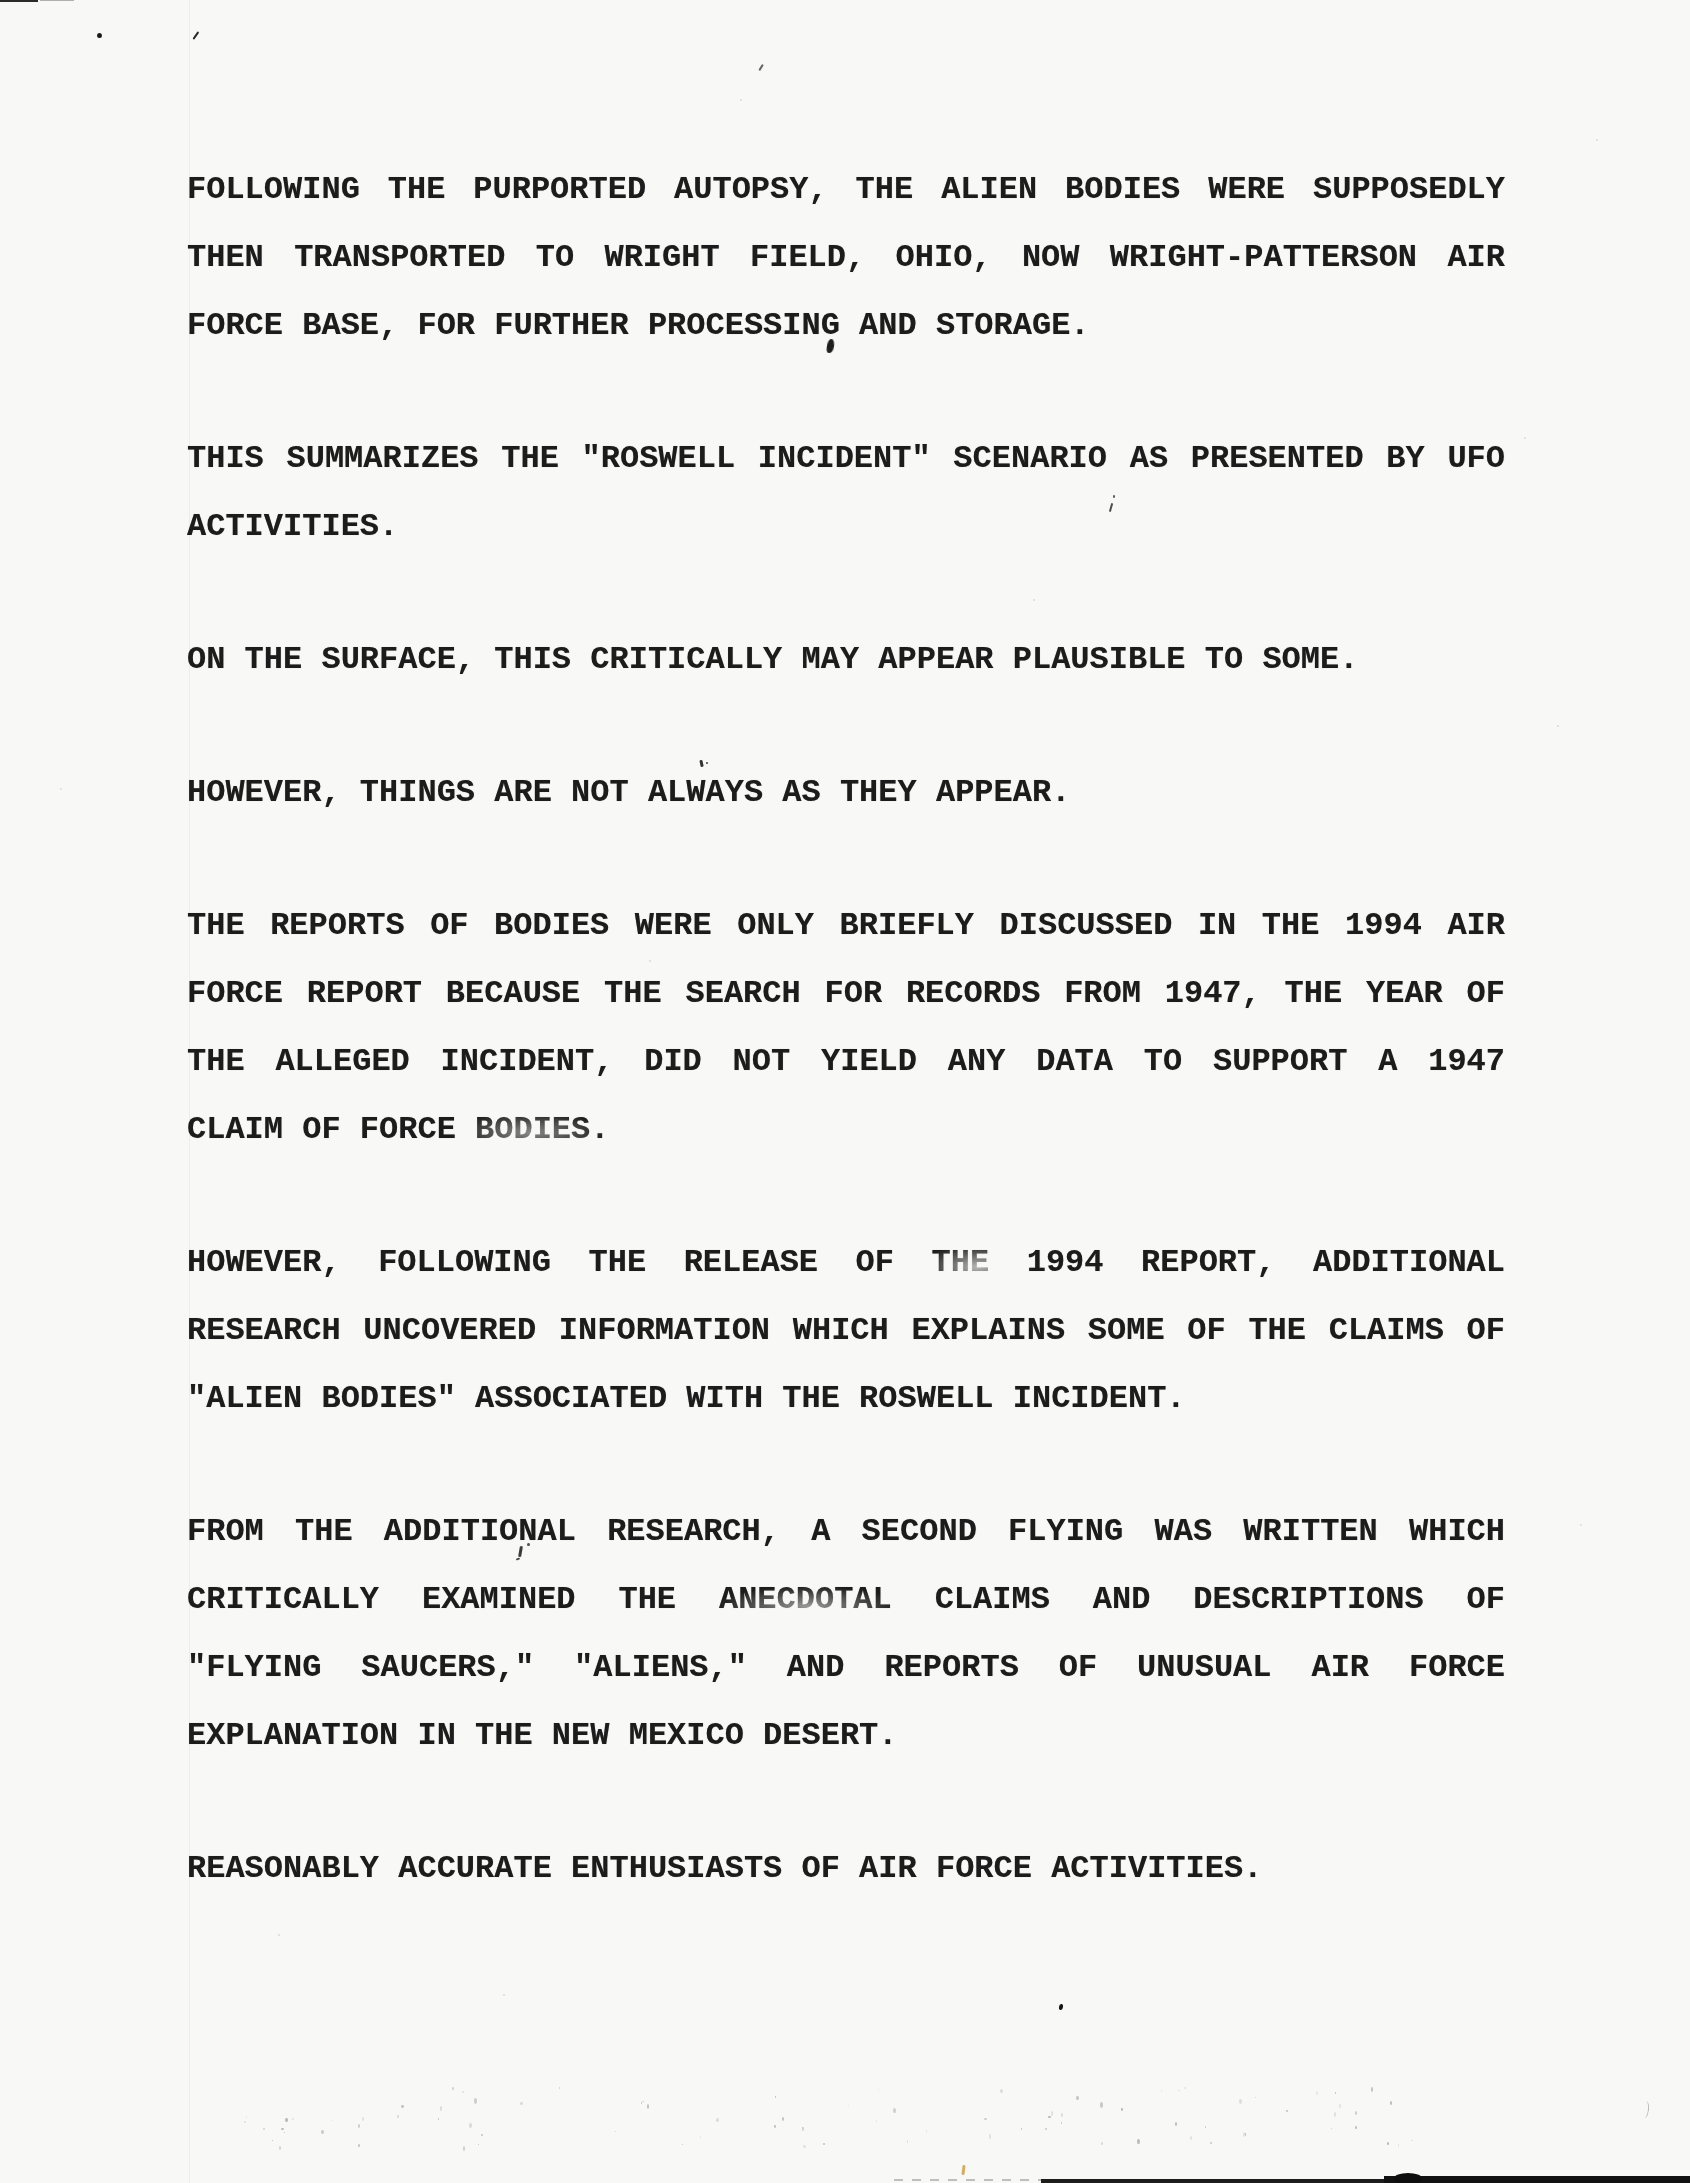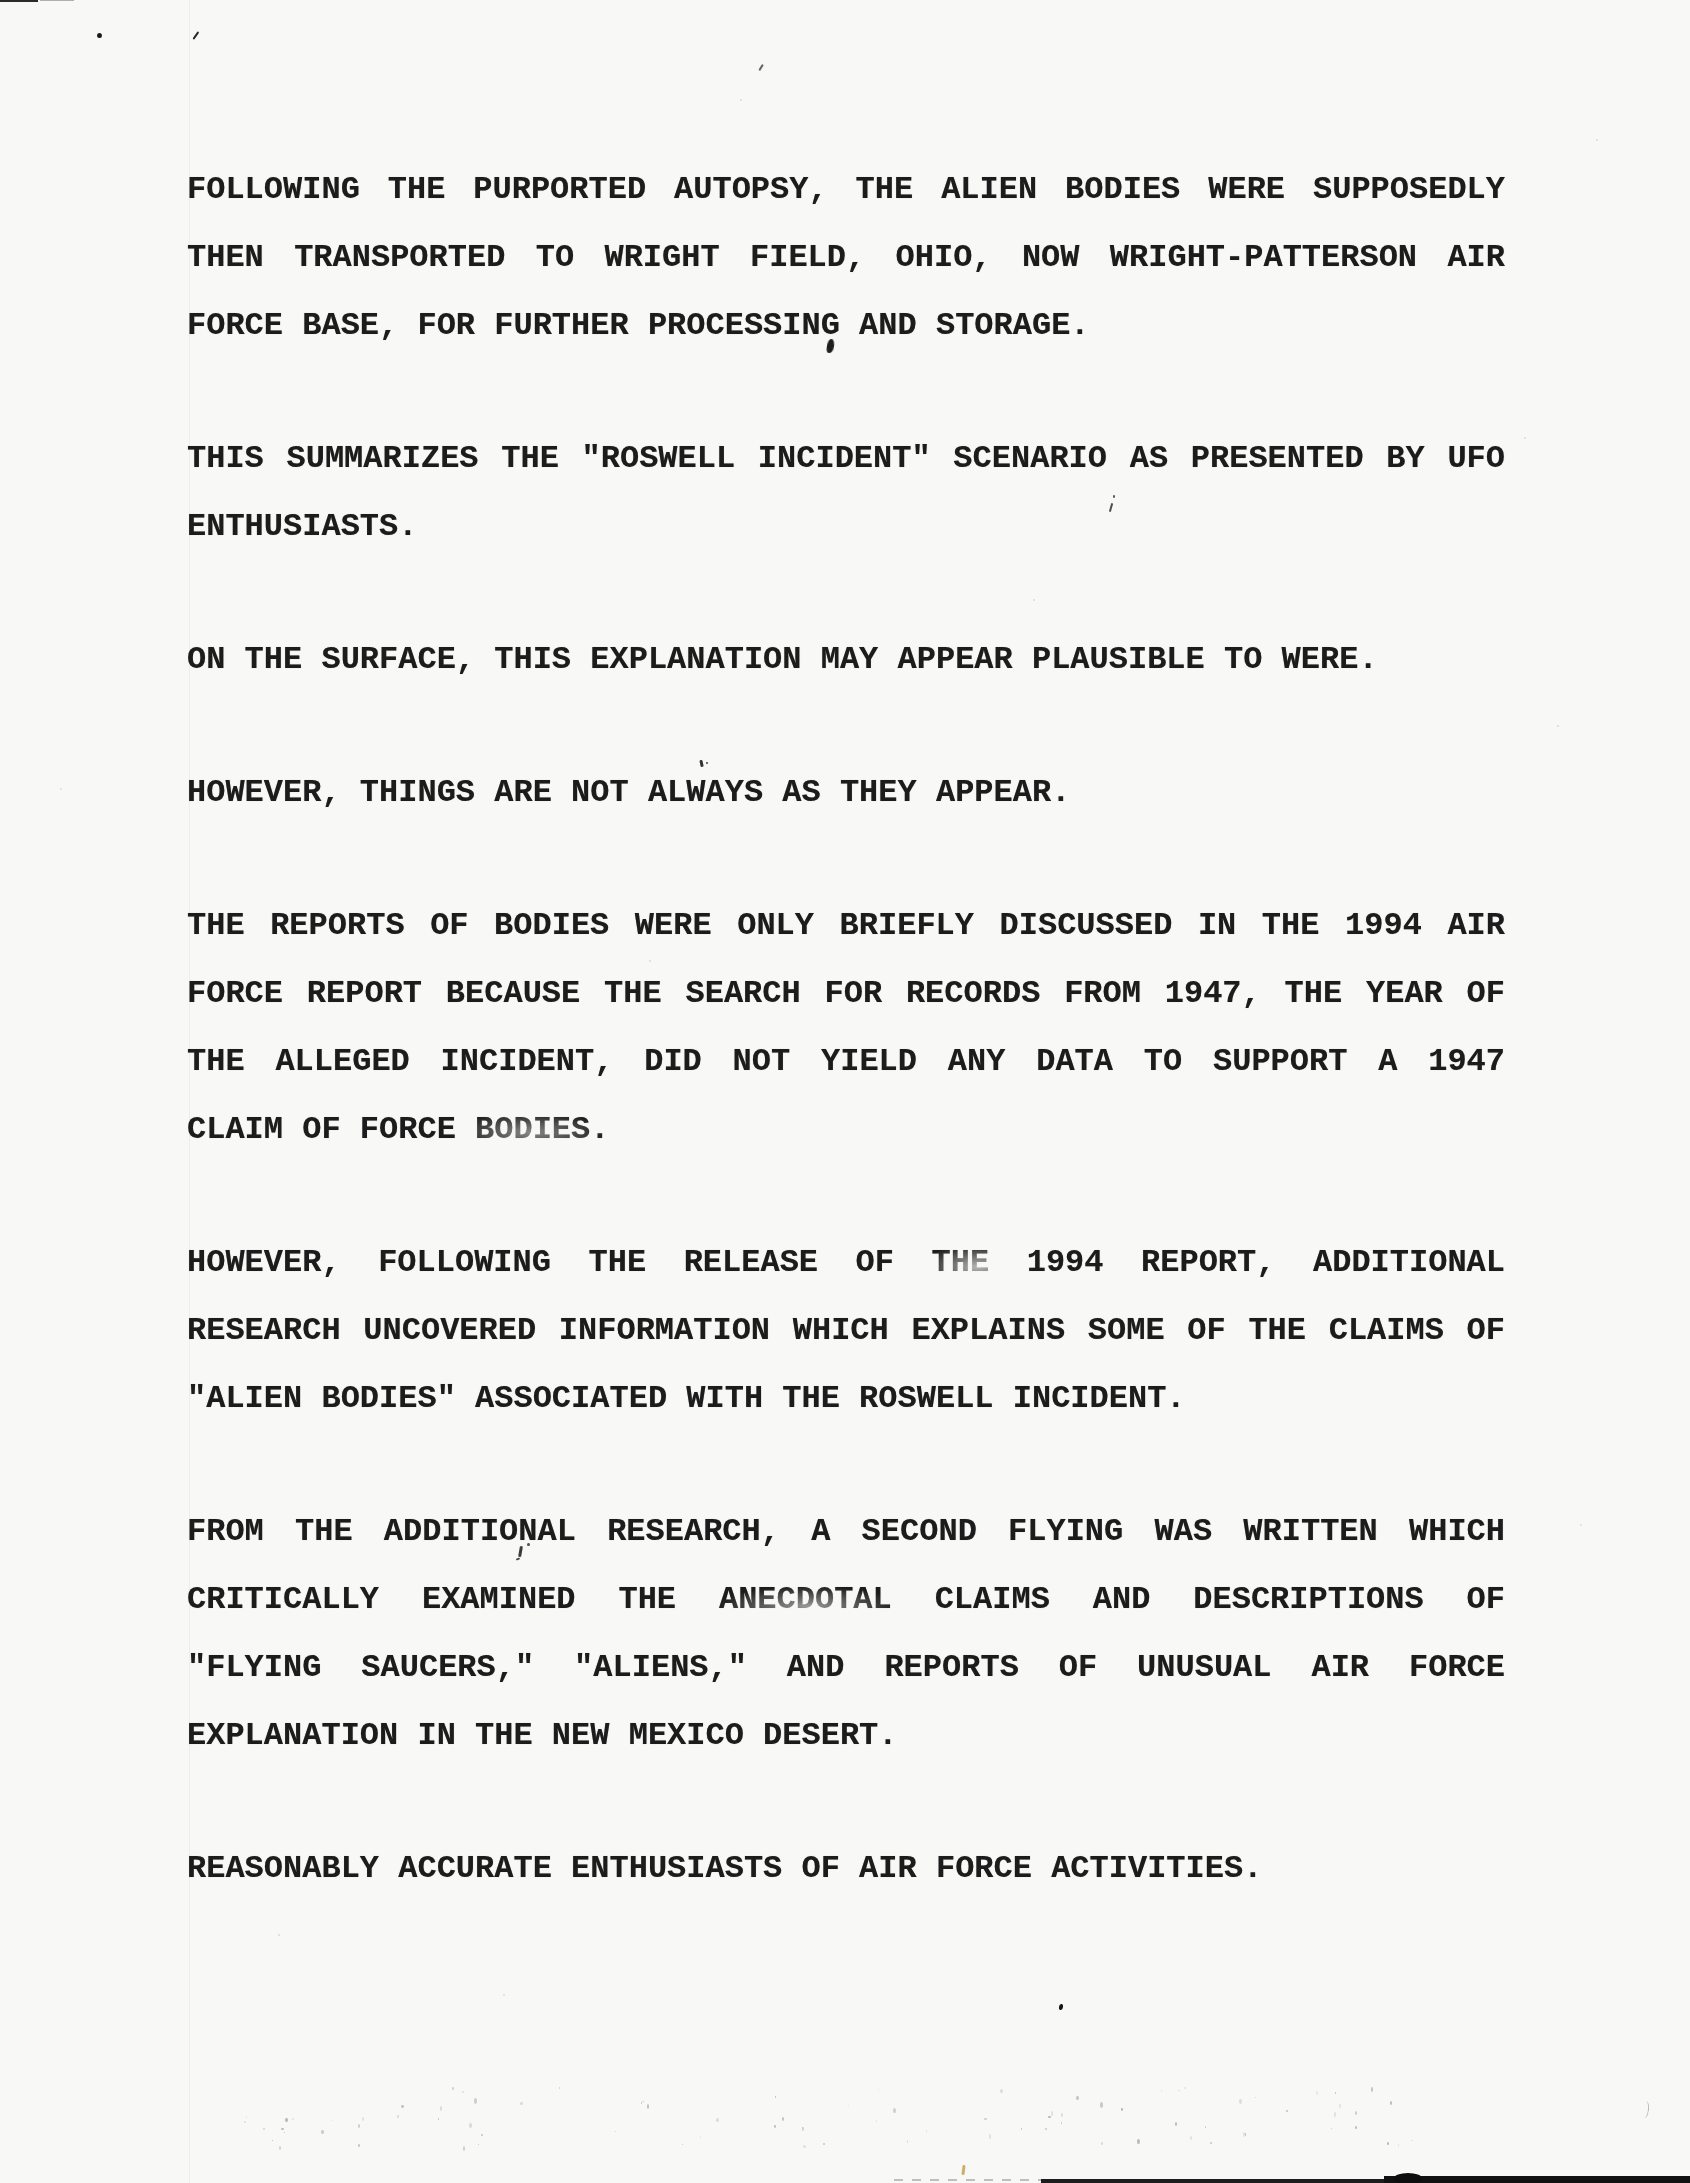--- a/index.html
+++ b/index.html
@@ -80,24 +80,24 @@
 <body>
 
 <div class="text-block" id="text-block">
     <div class="paragraph">
       <div class="line justify">FOLLOWING THE PURPORTED AUTOPSY, THE ALIEN BODIES WERE SUPPOSEDLY</div>
       <div class="line justify">THEN TRANSPORTED TO WRIGHT FIELD, OHIO, NOW WRIGHT-PATTERSON AIR</div>
       <div class="line">FORCE BASE, FOR FURTHER PROCESSING AND STORAGE.</div>
     </div>
     <div class="paragraph">
       <div class="line justify">THIS SUMMARIZES THE "ROSWELL INCIDENT" SCENARIO AS PRESENTED BY UFO</div>
-      <div class="line">ENTHUSIASTS.</div>
-    </div>
-    <div class="paragraph">
-      <div class="line">ON THE SURFACE, THIS EXPLANATION MAY APPEAR PLAUSIBLE TO WERE.</div>
+      <div class="line">ACTIVITIES.</div>
+    </div>
+    <div class="paragraph">
+      <div class="line">ON THE SURFACE, THIS CRITICALLY MAY APPEAR PLAUSIBLE TO SOME.</div>
     </div>
     <div class="paragraph">
       <div class="line">HOWEVER, THINGS ARE NOT ALWAYS AS THEY APPEAR.</div>
     </div>
     <div class="paragraph">
       <div class="line justify">THE REPORTS OF BODIES WERE ONLY BRIEFLY DISCUSSED IN THE 1994 AIR</div>
       <div class="line justify">FORCE REPORT BECAUSE THE SEARCH FOR RECORDS FROM 1947, THE YEAR OF</div>
       <div class="line justify">THE ALLEGED INCIDENT, DID NOT YIELD ANY DATA TO SUPPORT A 1947</div>
       <div class="line">CLAIM OF FORCE BODIES.</div>
     </div>

